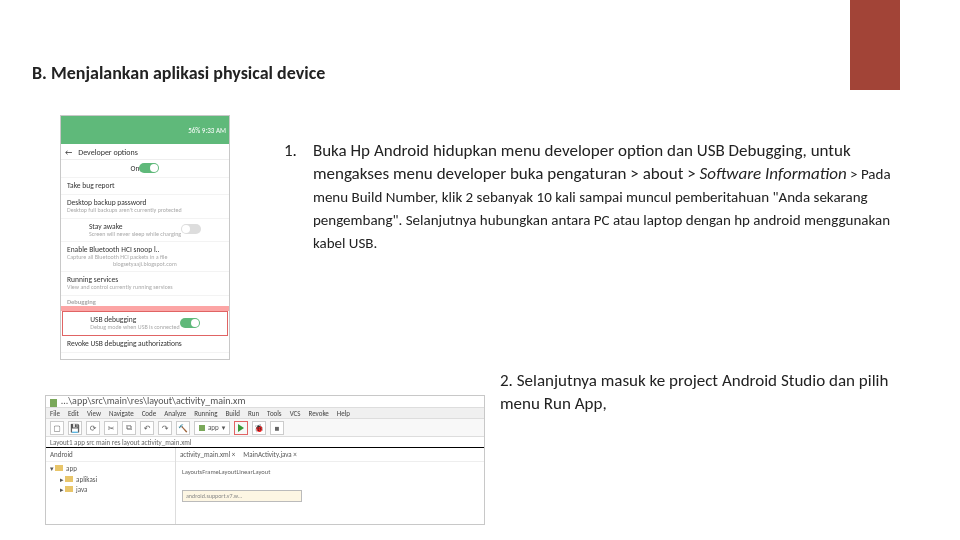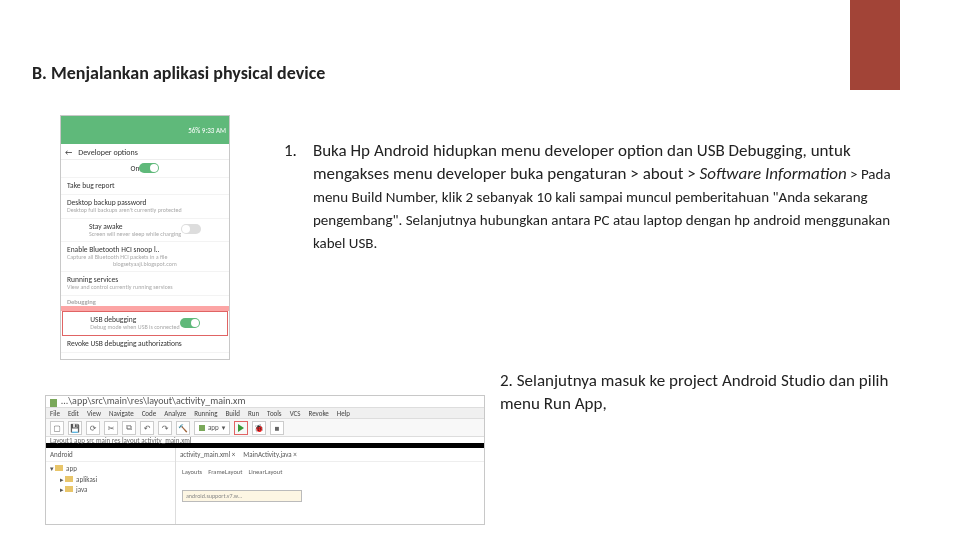--- a/index.html
+++ b/index.html
@@ -180,21 +180,21 @@
     padding: 0 4px; gap: 4px;
   }
   .ide-left .tree { padding: 2px 4px; line-height: 1.5; }
   .folder-ic { width: 8px; height: 6px; background: #e8c56a; display: inline-block; margin-right: 3px; }
   .ide-right { flex: 1; background: #fff; }
   .ide-tabs {
     height: 14px; border-bottom: 1px solid #eee; display: flex; align-items: center;
     padding: 0 4px; gap: 8px; font-size: 7px;
   }
   .ide-canvas { padding: 6px; }
-  .palette { display: flex; gap: 6px; font-size: 6.5px; color: #666; }
+  .palette { display: flex; font-size: 6.5px; color: #666; }
   .mock-field {
     margin-top: 14px; width: 120px; height: 12px; border: 1px solid #bbb;
     background: #fdf6e3; font-size: 6px; padding: 1px 3px; color: #888;
   }
   .sq { width: 8px; height: 8px; background: #888; display: inline-block; }
 </style>
 </head>
 <body>
 
 <div class="corner-accent"></div>
@@ -291,21 +291,21 @@
       <span class="sq" style="background:#7aa85a;width:6px;height:6px"></span>
       <span>app</span>
       <span>▾</span>
     </span>
     <span class="runbtn">
         <span class="tri"></span>
       </span>
     <span class="tbtn">🐞</span>
     <span class="tbtn">■</span>
   </div>
-  <div style="height:11px;background:#fff;border-bottom:5px solid #000000;display:flex;align-items:center;padding:0 4px;font-size:7px;color:#666">
+  <div style="height:11px;background:#fff;border-bottom:1px solid #000000;display:flex;align-items:center;padding:0 4px;font-size:7px;color:#666">
     <span>Layout1   app   src   main   res   layout   activity_main.xml</span>
   </div>
   <div class="ide-body">
     <div class="ide-left">
       <div class="hdr">
         <span>Android</span>
       </div>
       <div class="tree">
         <div>▾ <span class="folder-ic"></span><span>app</span></div>
         <div style="padding-left:10px">▸ <span class="folder-ic"></span><span>aplikasi</span></div>

